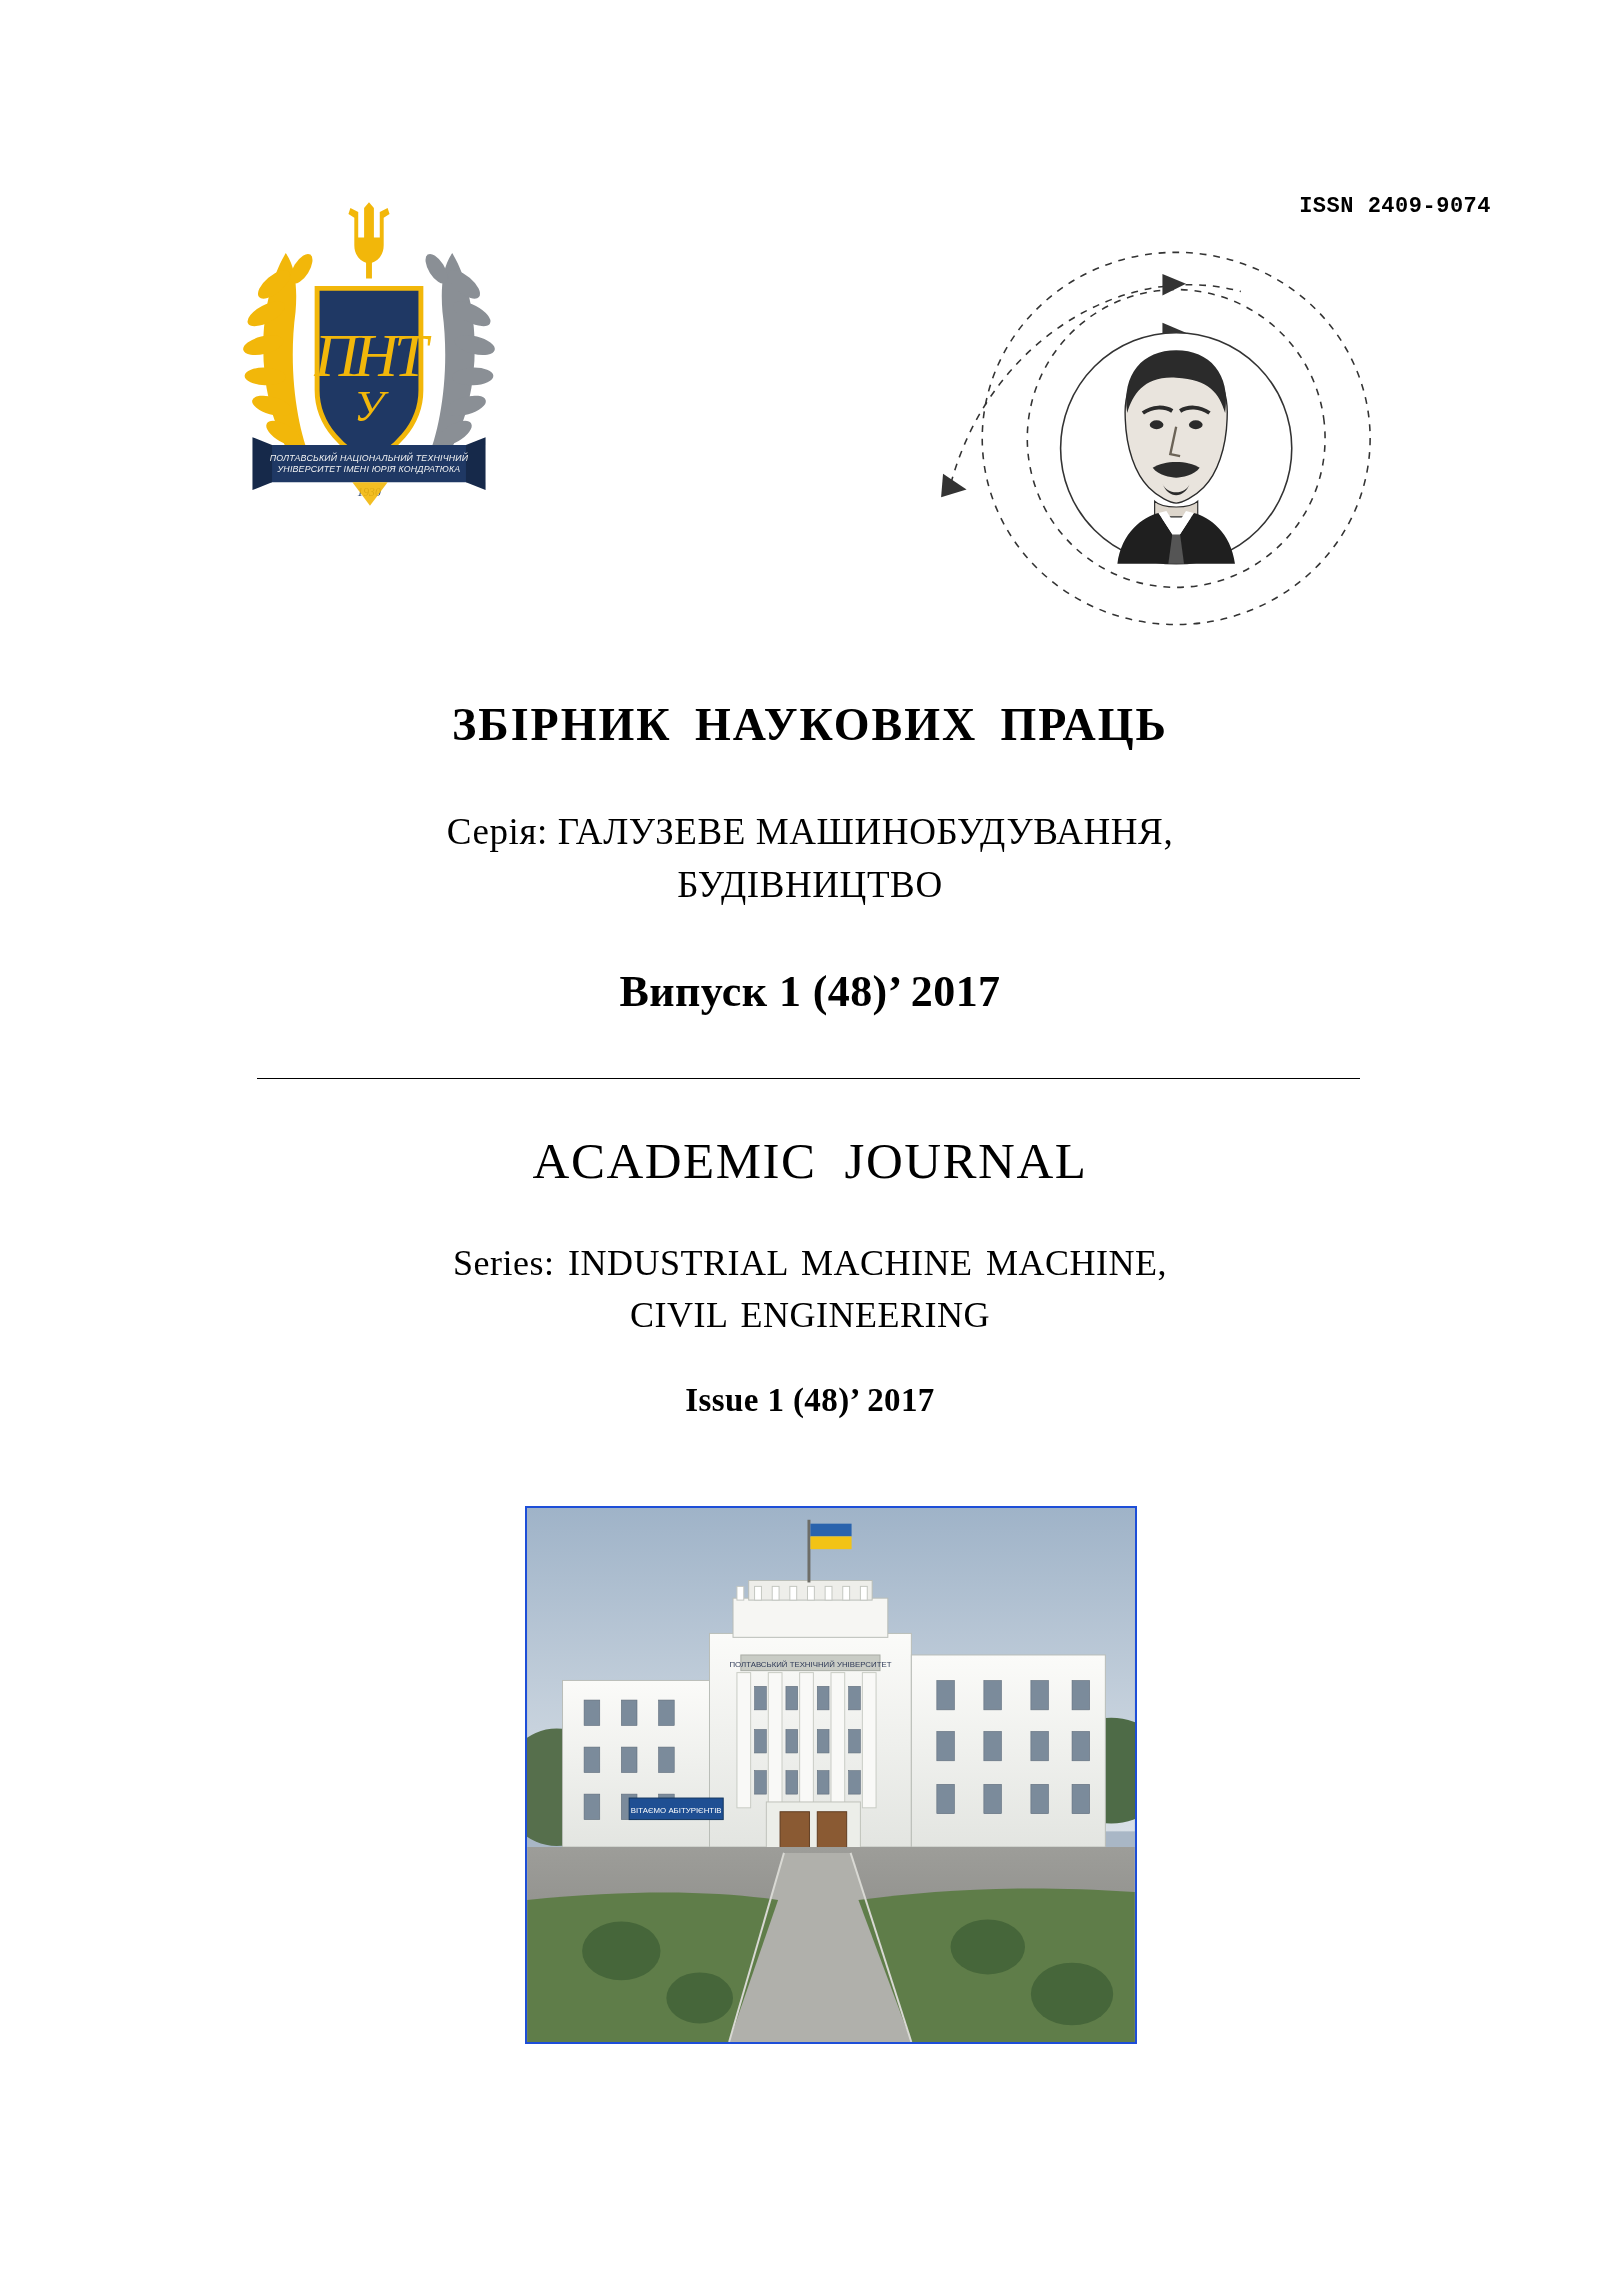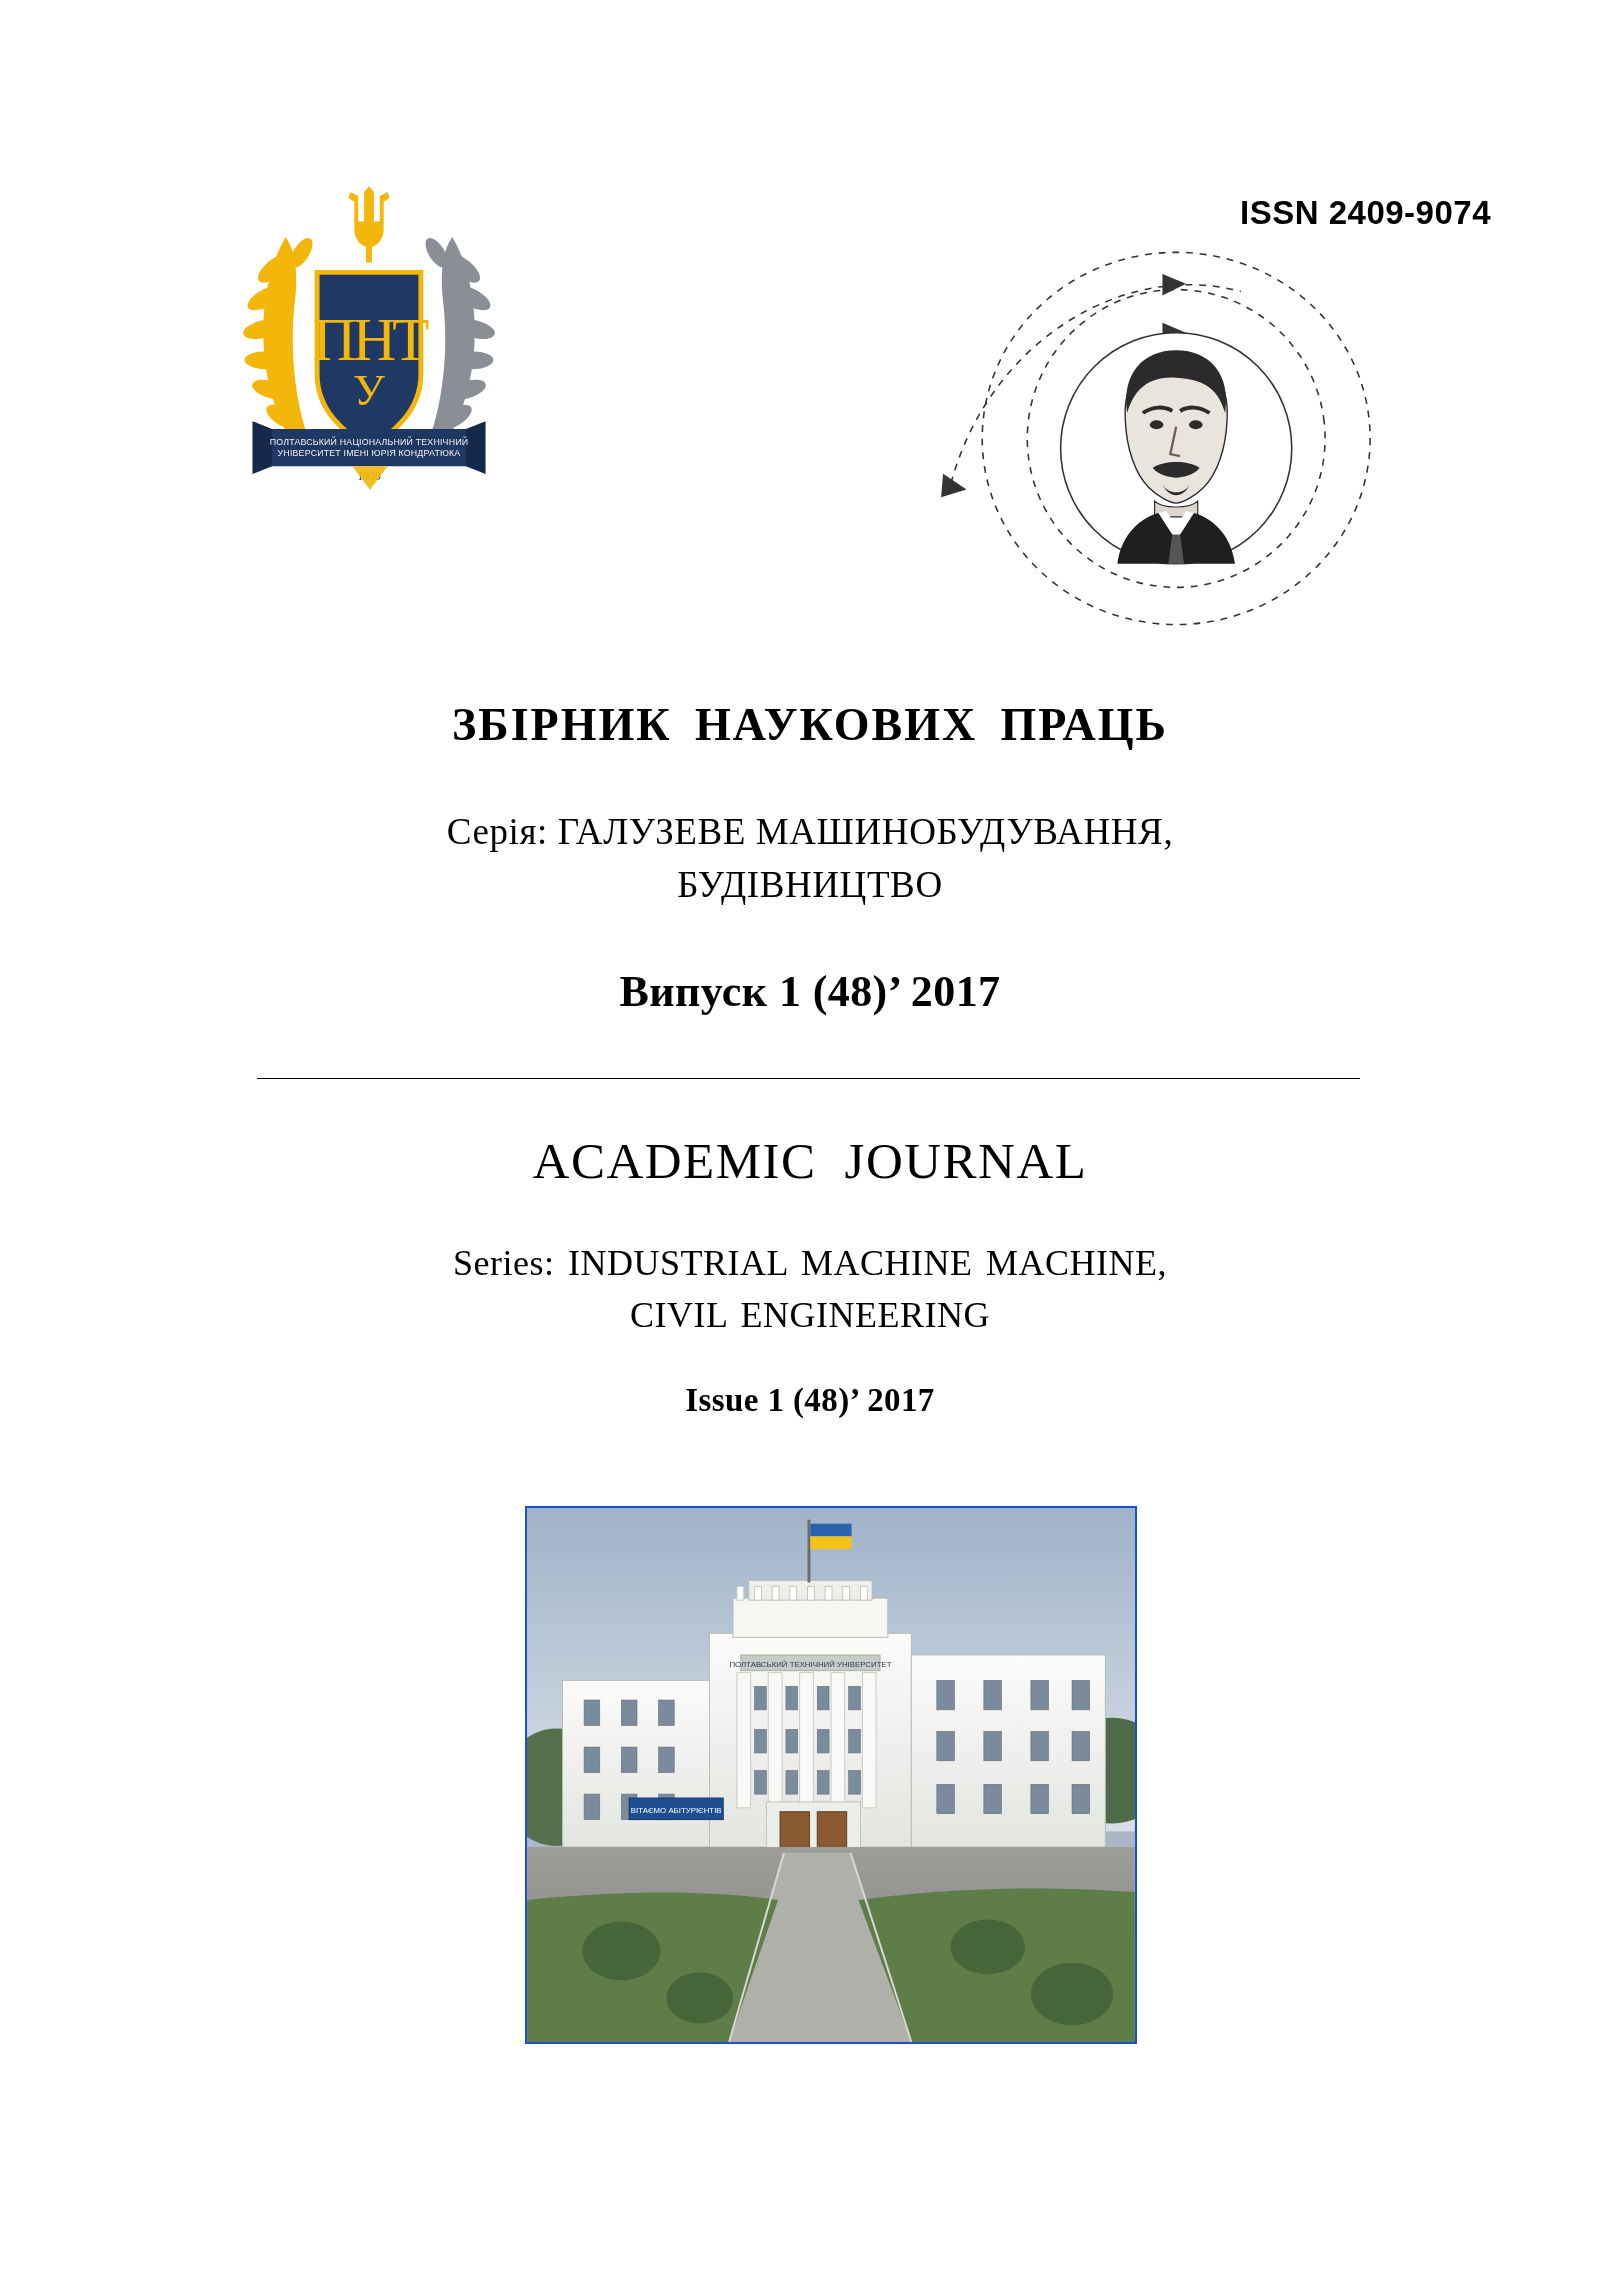--- a/index.html
+++ b/index.html
@@ -20,34 +20,35 @@
     position: absolute;
     inset: 0;
     background: #ffffff;
   }
 
   
   .issn {
     position: absolute;
     top: 194px;
     right: 129px;
-    font-family: Liberation Sans, sans-serif;
+    font-family: Liberation Mono, monospace;
     font-weight: bold;
-    font-size: 33px;
+    font-size: 22px;
     letter-spacing: 0.5px;
     white-space: nowrap;
   }
 
   
   .emblem {
     position: absolute;
     left: 227px;
-    top: 178px;
+    top: 194px;
     width: 284px;
     height: 314px;
+    font-style: italic;
   }
 
   
   .orbit-mark {
     position: absolute;
     left: 882px;
     top: 221px;
     width: 510px;
     height: 431px;
   }

